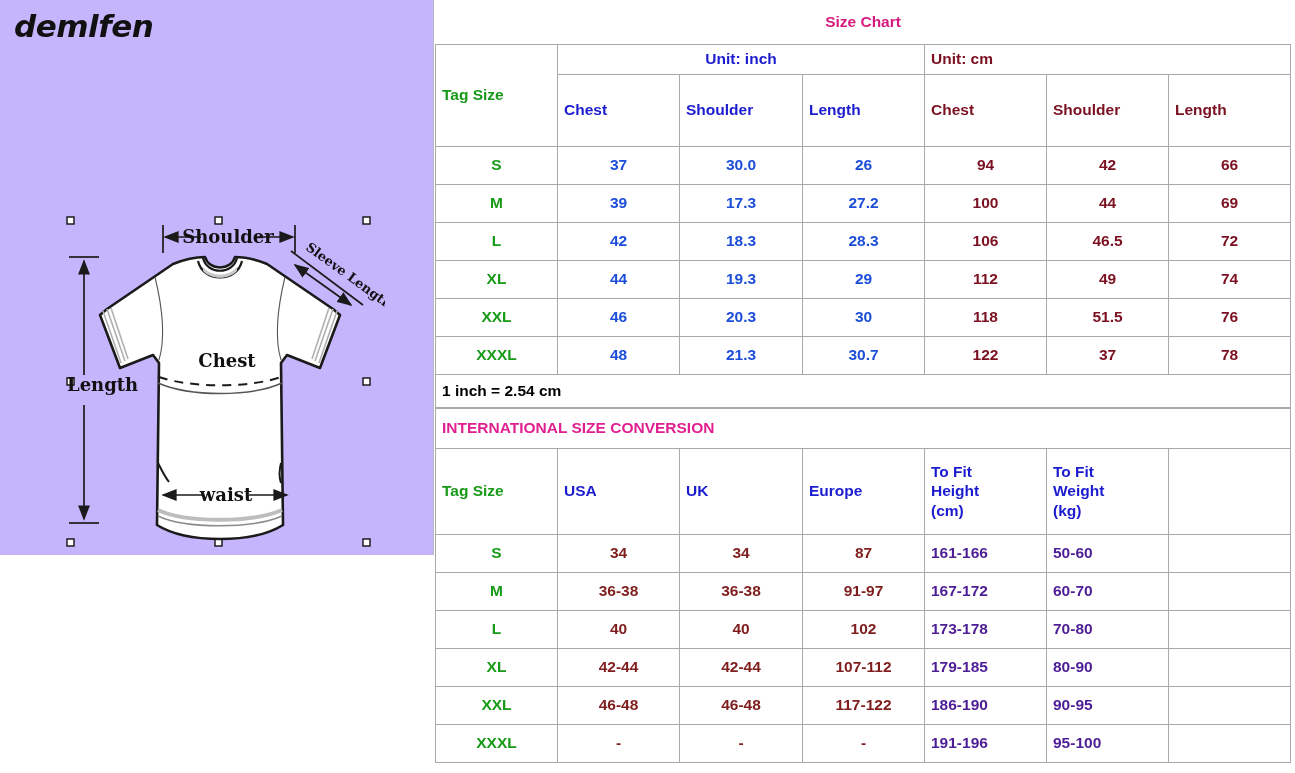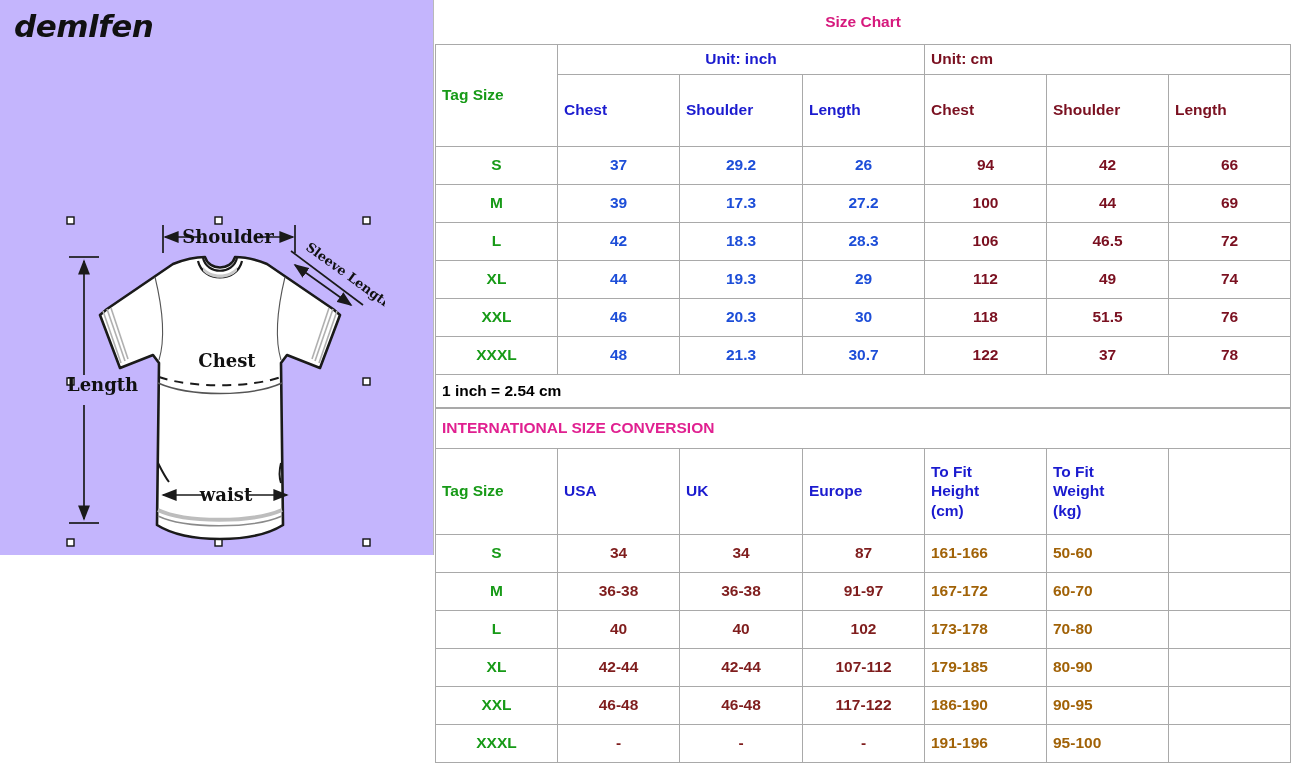--- a/index.html
+++ b/index.html
@@ -71,21 +71,21 @@
     padding-left:4px;
   }
   .hdr-inch{color:#1b1bcf;text-align:center;}
   .hdr-cm{color:#7a1020;}
   .hdr-inch-left{color:#1b1bcf;text-align:left;padding-left:10px;}
   .hdr-cm-left{color:#7a1020;text-align:left;padding-left:10px;}
   .val-size{color:#179a17;text-align:center;}
   .val-inch{color:#1d4ed8;text-align:center;}
   .val-cm{color:#7a1020;text-align:center;}
   .val-black{color:#7f1d1d;text-align:center;}
-  .val-black-left{color:#a16207;text-align:left;padding-left:10px;}
+  .val-black-left{color:#4c1d95;text-align:left;padding-left:10px;}
   .note-cell{
     color:#000;text-align:left;font-size:16px;padding-left:4px;height:33px;
   }
   .hdr-blue-left{color:#1b1bcf;text-align:left;padding-left:10px;margin-left:13px;}
   .empty-col{}
 </style>
 </head>
 <body>
 
 <div class="page">
@@ -225,21 +225,21 @@
           <td class="hdr-inch-left">Shoulder</td>
           <td class="hdr-inch-left">Length</td>
           <td class="hdr-cm-left">Chest</td>
           <td class="hdr-cm-left">Shoulder</td>
           <td class="hdr-cm-left">Length</td>
         </tr>
 
         <tr>
           <td class="val-size" style="height:38px">S</td>
           <td class="val-inch">37</td>
-          <td class="val-inch">29.2</td>
+          <td class="val-inch">30.0</td>
           <td class="val-inch">26</td>
           <td class="val-cm">94</td>
           <td class="val-cm">42</td>
           <td class="val-cm">66</td>
         </tr>
         <tr>
           <td class="val-size" style="height:38px">M</td>
           <td class="val-inch">39</td>
           <td class="val-inch">17.3</td>
           <td class="val-inch">27.2</td>

